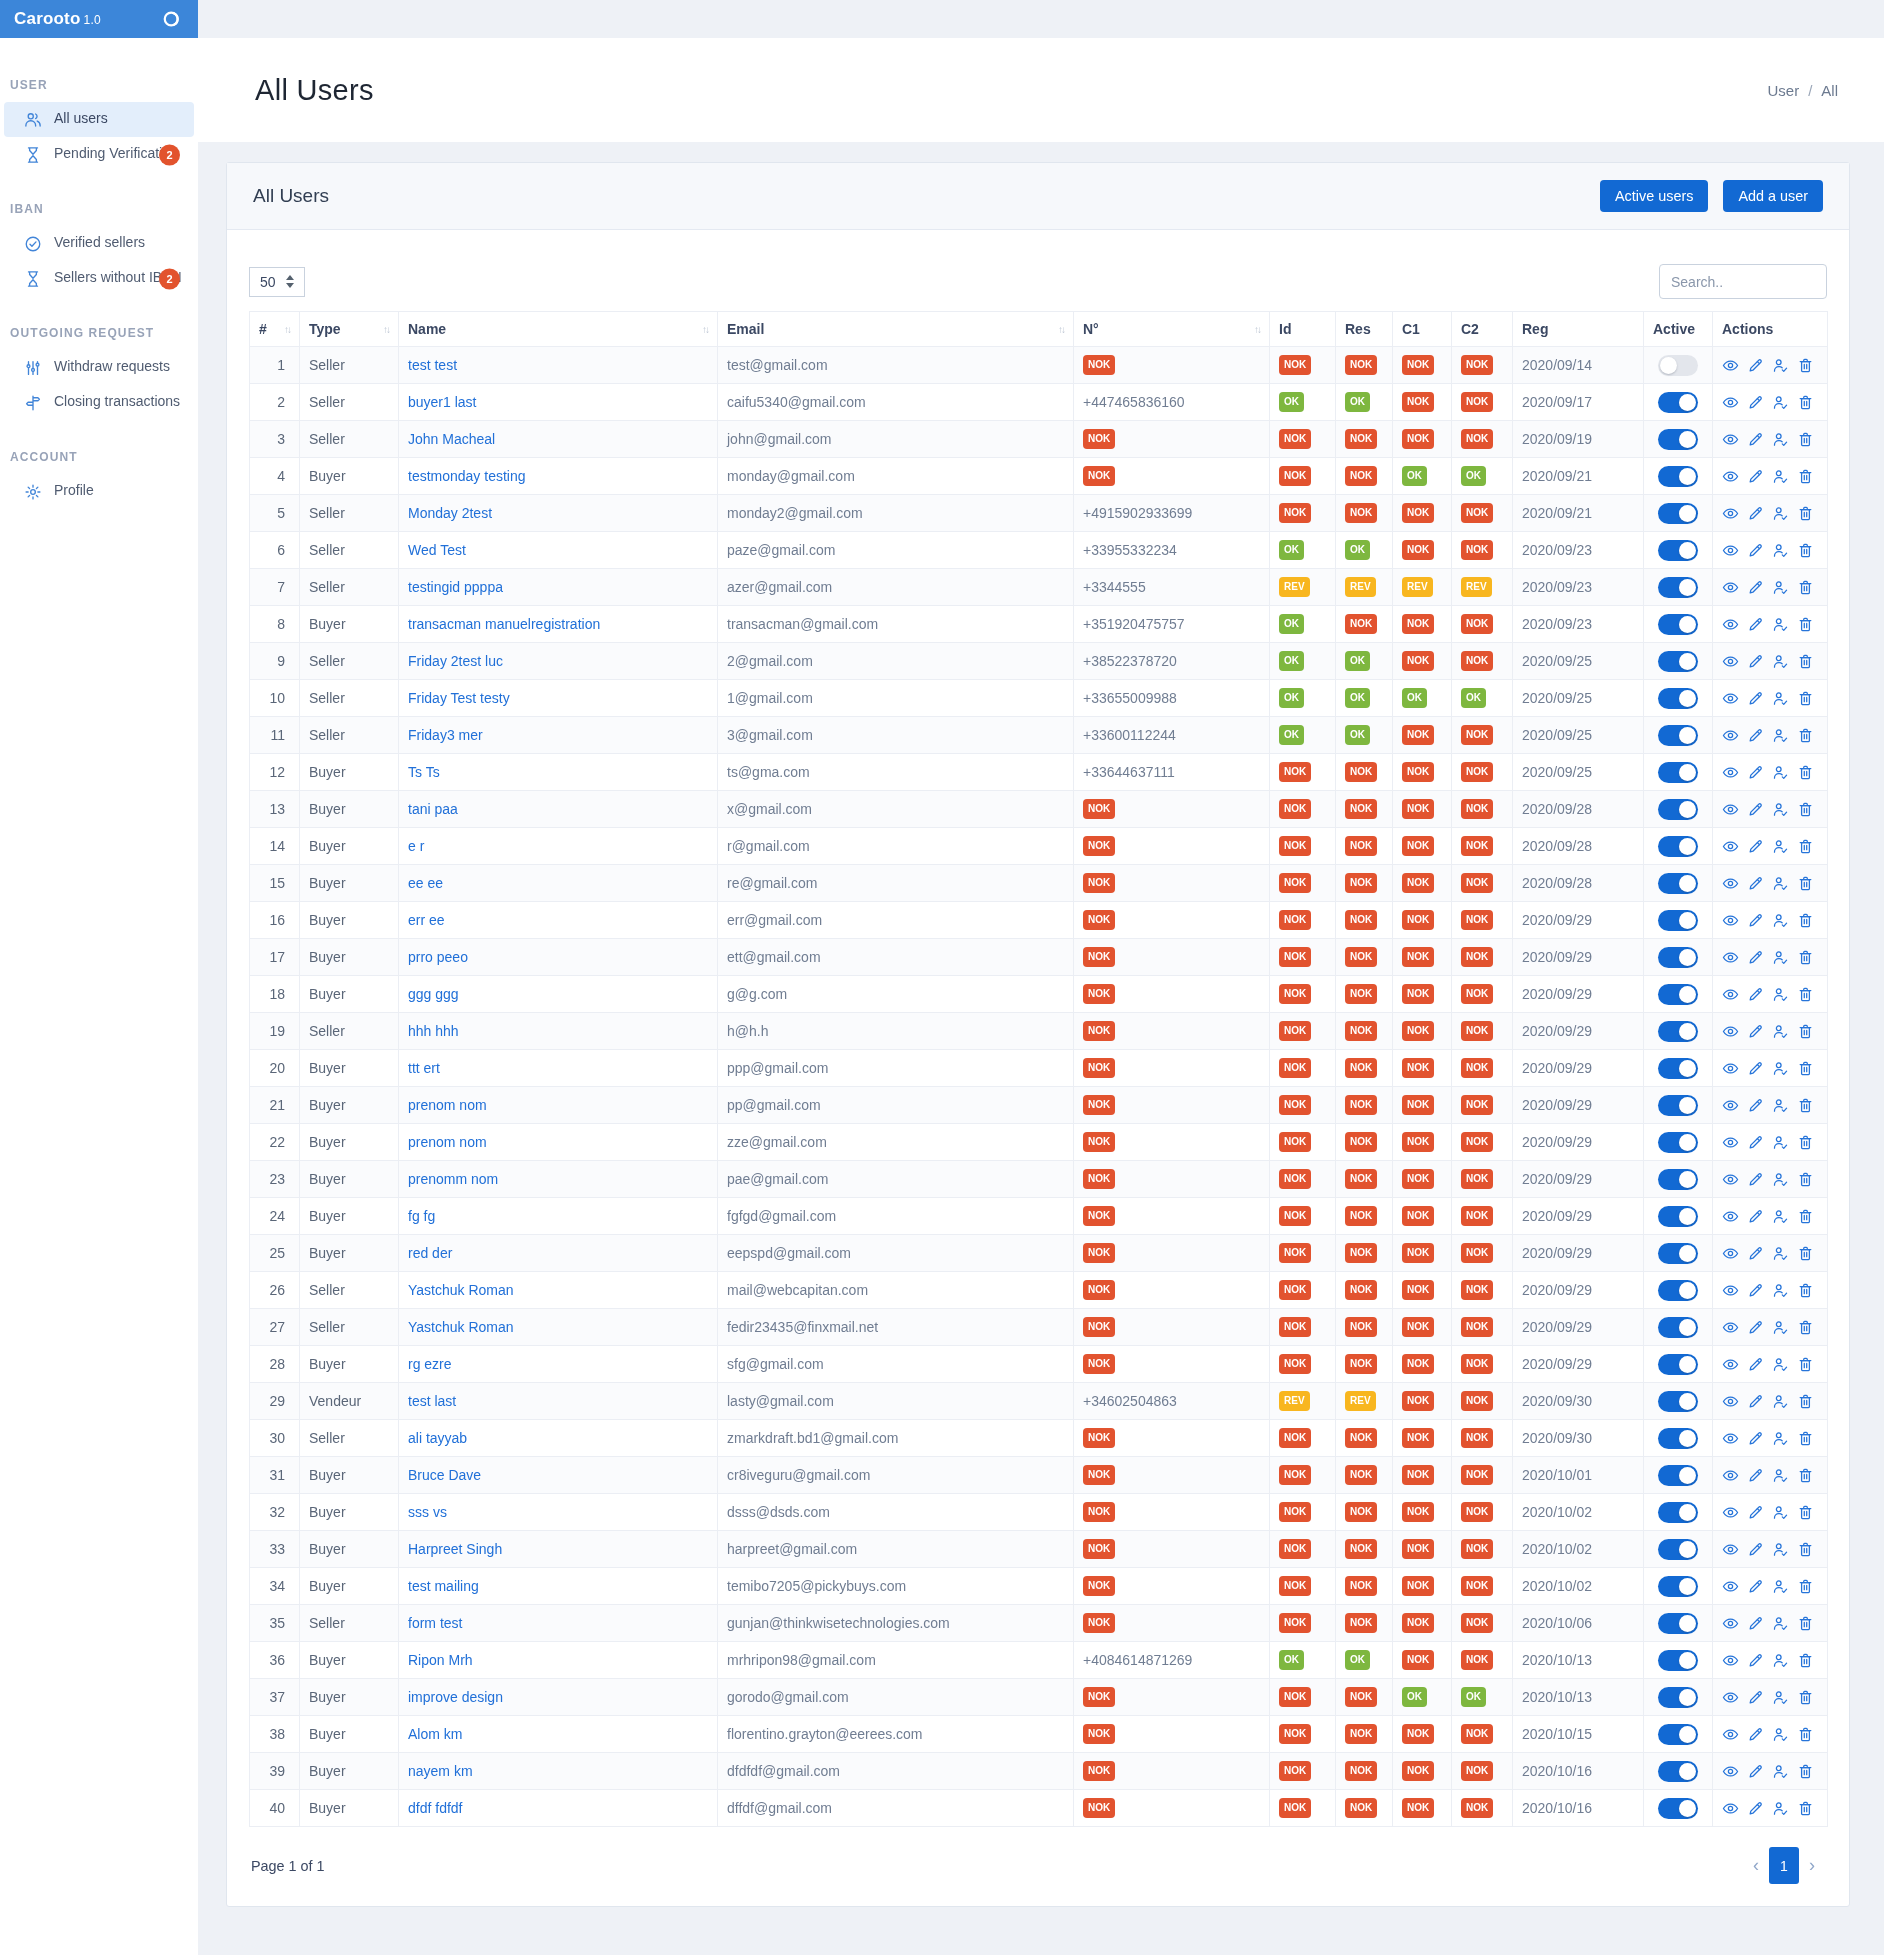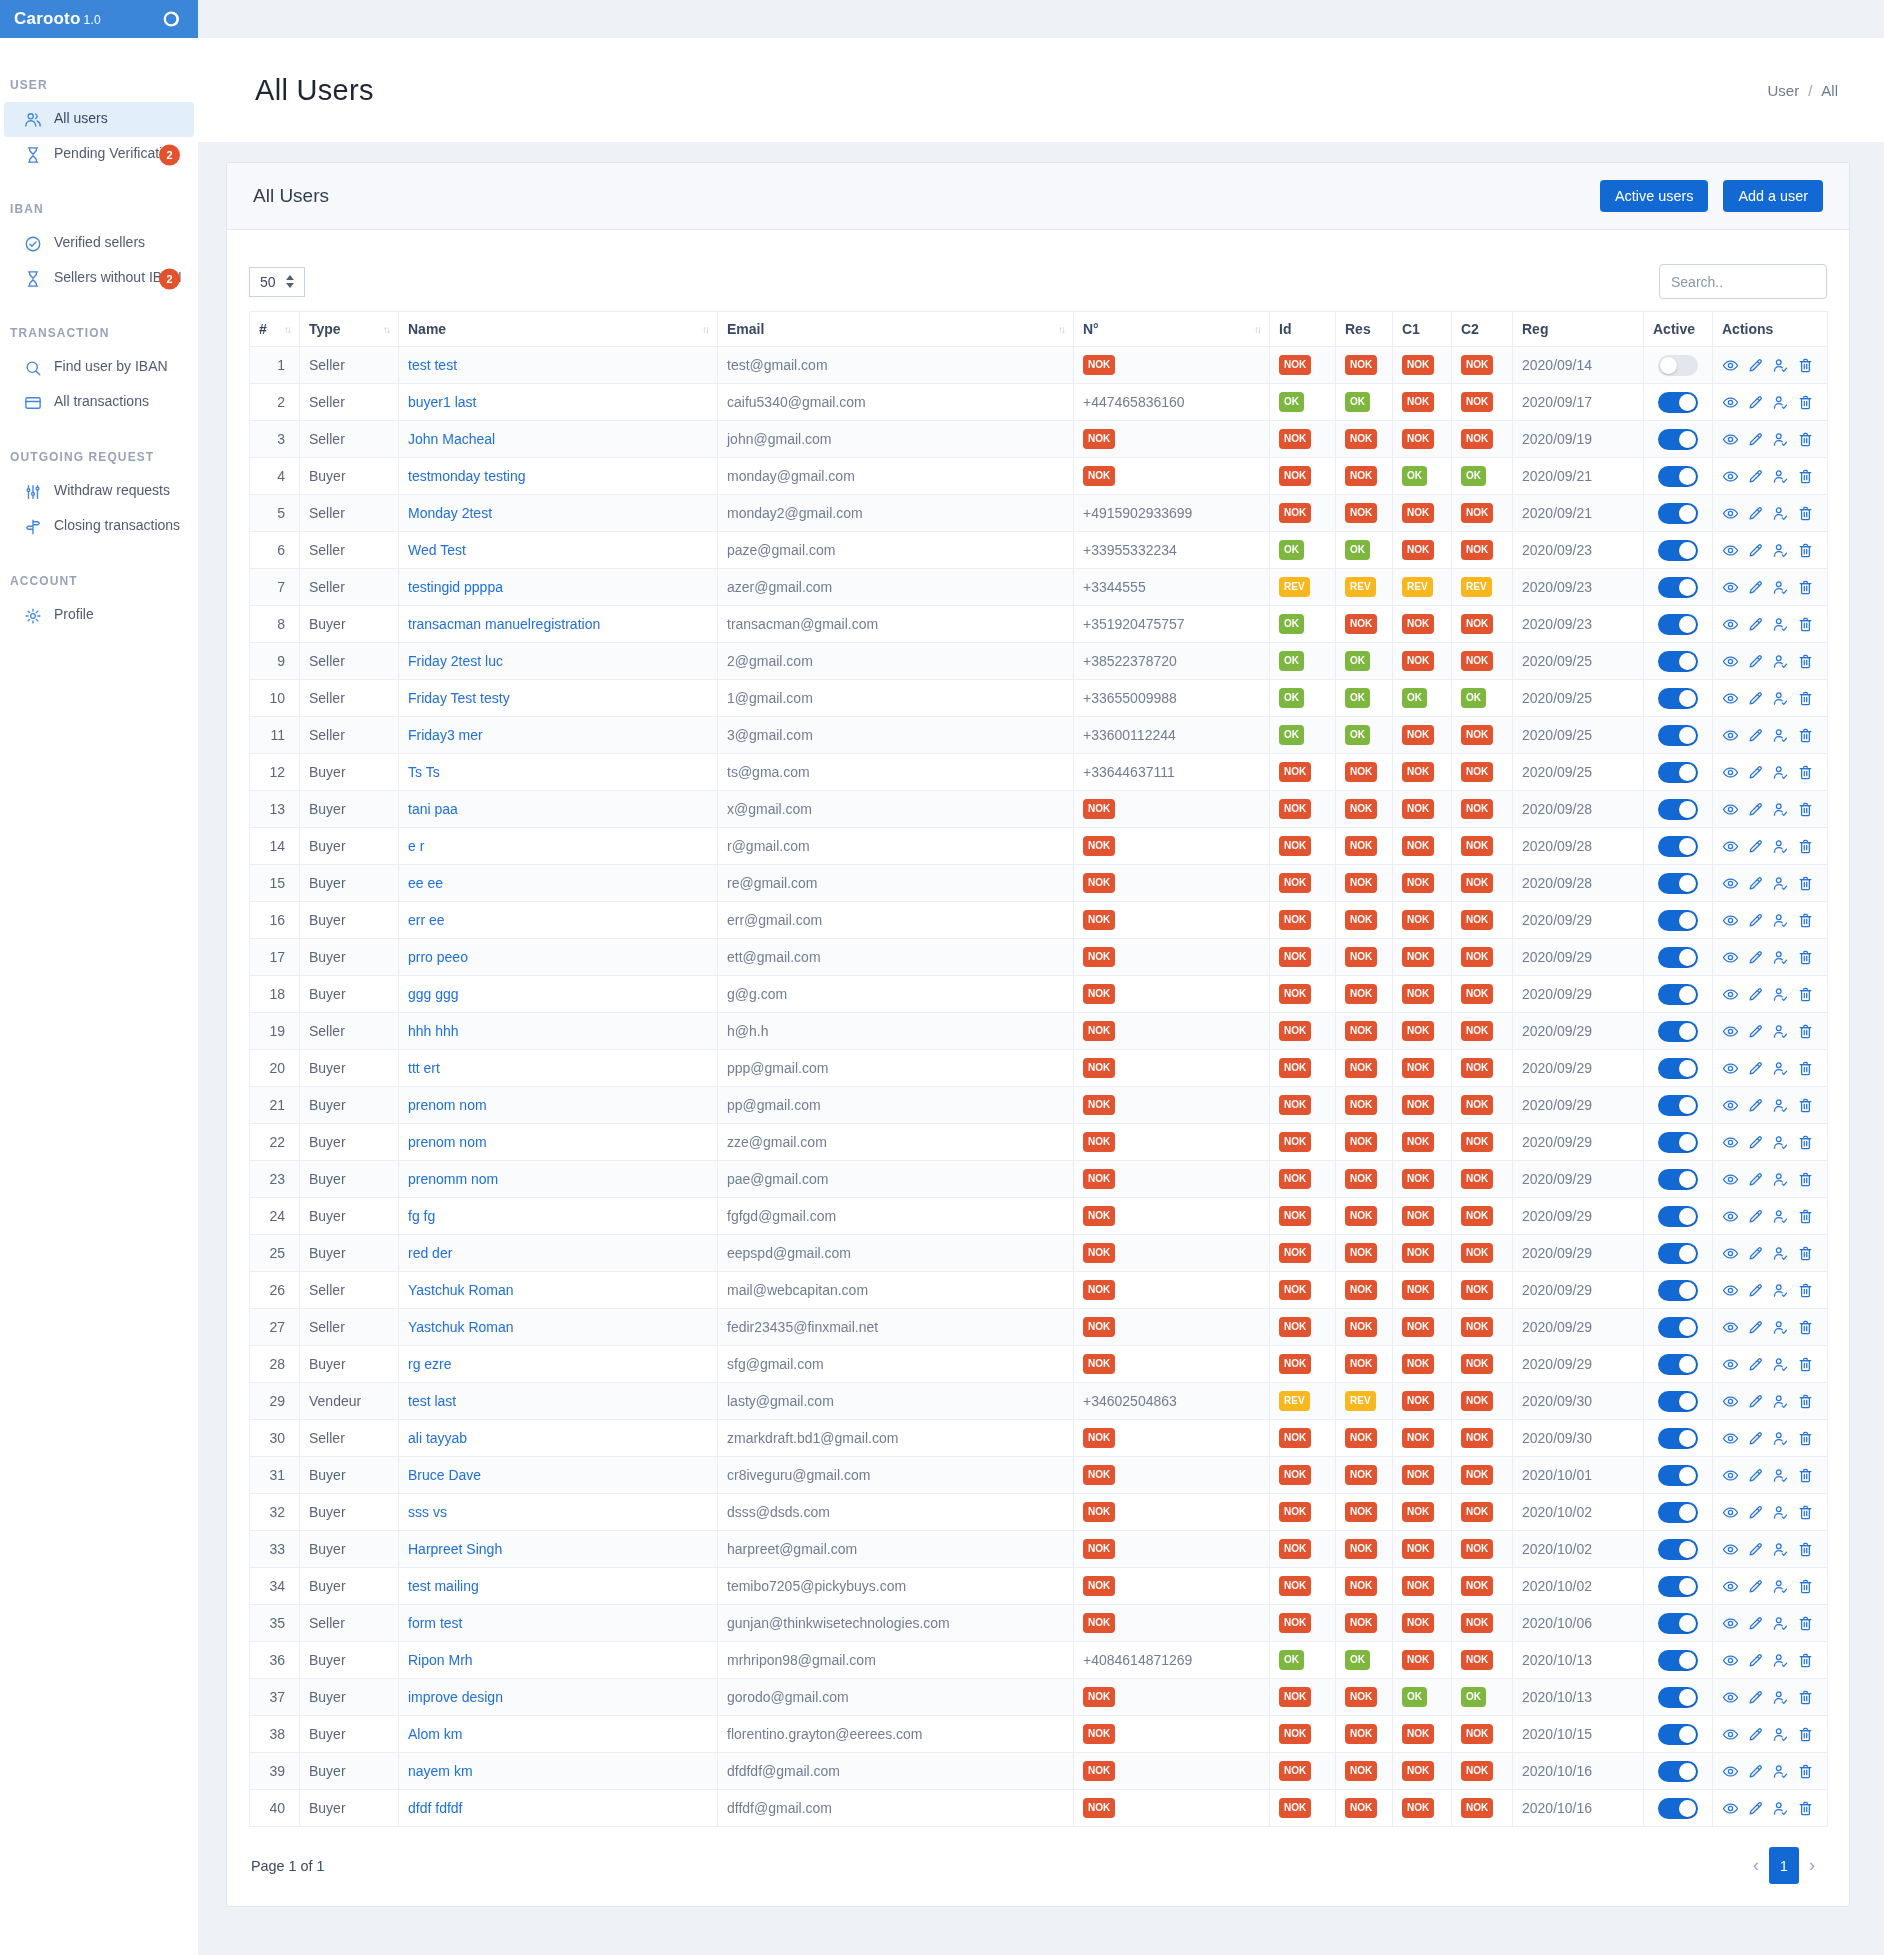--- a/index.html
+++ b/index.html
@@ -148,41 +148,20 @@
           <span class="nav-icon">
             <svg viewBox="0 0 24 24" fill="none" stroke="currentColor" stroke-width="1.8">
               <path d="M6 2.5h12M6 21.5h12M7.5 2.5v3.6L12 11l4.5-4.9V2.5M7.5 21.5v-3.6L12 13l4.5 4.9v3.6"></path>
             </svg>
           </span>
           <span class="nav-text">Sellers without IBAN</span>
           <span class="nav-badge">2</span>
         </div>
       </div>
       <div class="nav-section">
-        <div class="nav-label">TRANSACTION</div>
-        <div class="nav-item">
-          <span class="nav-icon">
-            <svg viewBox="0 0 24 24" fill="none" stroke="currentColor" stroke-width="1.8">
-              <circle cx="11" cy="11" r="6.8"></circle>
-              <path d="M16.2 16.2L21 21"></path>
-            </svg>
-          </span>
-          <span class="nav-text">Find user by IBAN</span>
-        </div>
-        <div class="nav-item">
-          <span class="nav-icon">
-            <svg viewBox="0 0 24 24" fill="none" stroke="currentColor" stroke-width="1.8">
-              <rect x="2.5" y="5" width="19" height="14" rx="2"></rect>
-              <path d="M2.5 10h19"></path>
-            </svg>
-          </span>
-          <span class="nav-text">All transactions</span>
-        </div>
-      </div>
-      <div class="nav-section">
         <div class="nav-label">OUTGOING REQUEST</div>
         <div class="nav-item">
           <span class="nav-icon">
             <svg viewBox="0 0 24 24" fill="none" stroke="currentColor" stroke-width="1.8">
               <path d="M6 3.5v4M6 11.5v9M12 3.5v9M12 16.5v4M18 3.5v2M18 9.5v11"></path>
               <circle cx="6" cy="9.5" r="1.9"></circle>
               <circle cx="12" cy="14.5" r="1.9"></circle>
               <circle cx="18" cy="7.5" r="1.9"></circle>
             </svg>
           </span>

